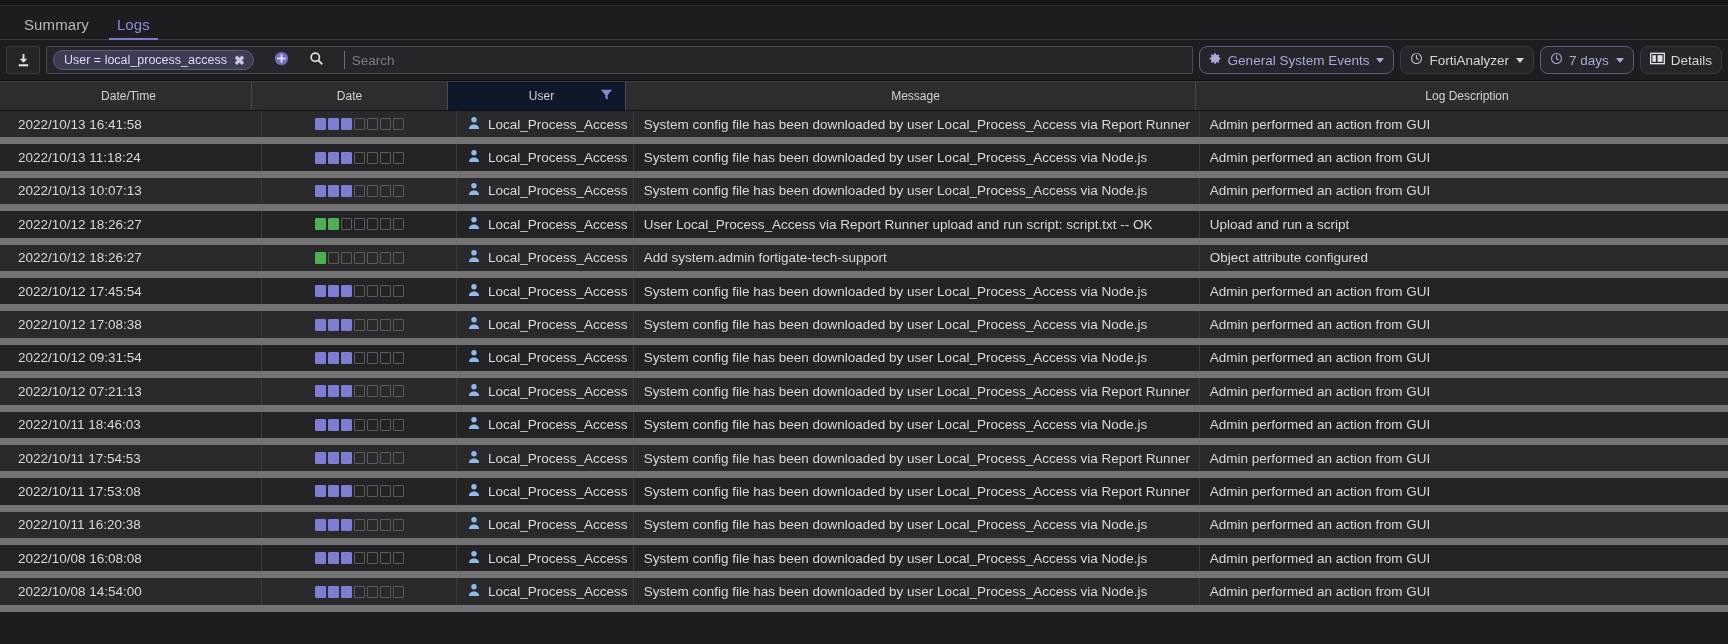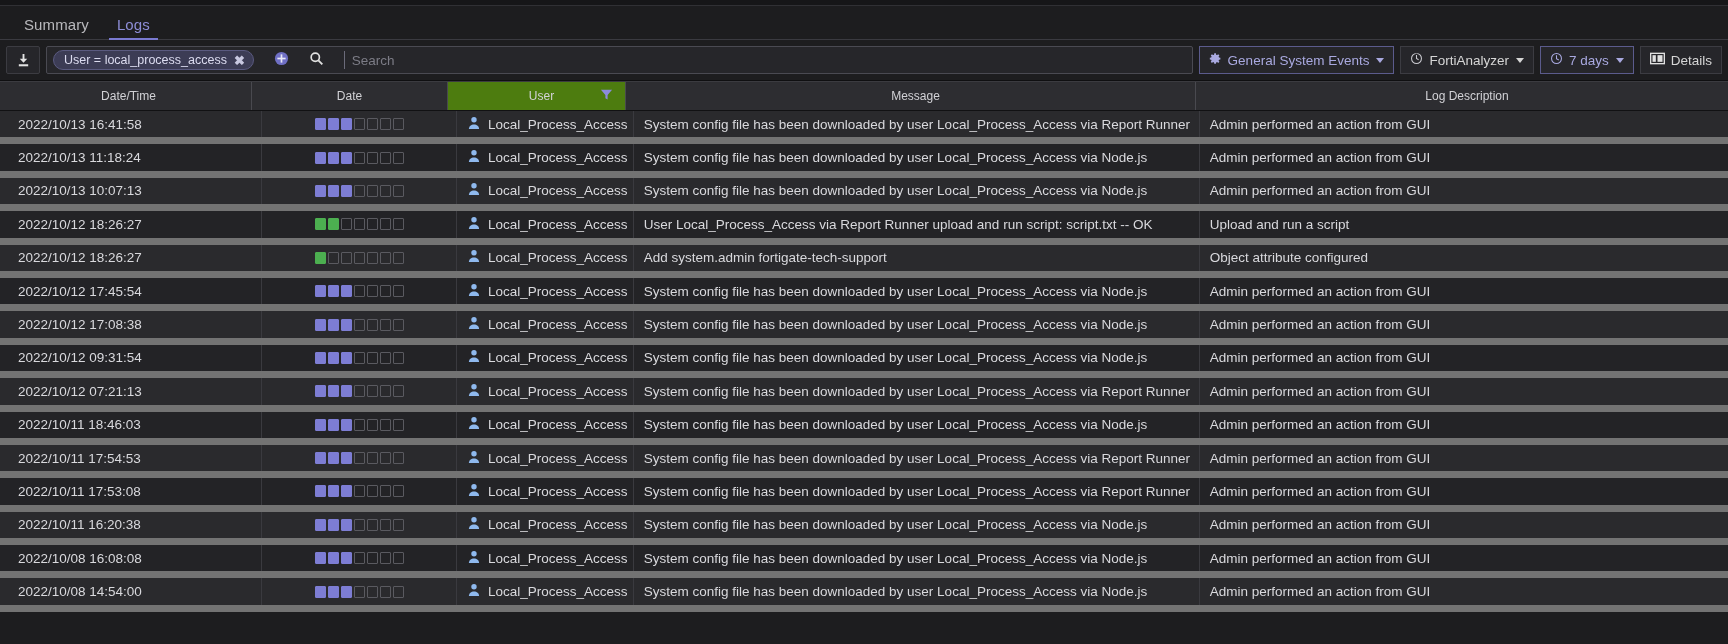--- a/index.html
+++ b/index.html
@@ -121,21 +121,21 @@
     height: 18px;
   }
   .search-input::placeholder { color: #7c7c86; }
 
   .tbtn {
     height: 28px;
     display: flex;
     align-items: center;
     gap: 6px;
     padding: 0 9px;
-    border-radius: 0;
+    border-radius: 8px;
     font-size: 13.5px;
     cursor: pointer;
     white-space: nowrap;
     flex: 0 0 auto;
     background: #26262a;
   }
   .tbtn.accent { border: 1px solid #5b5b8c; color: #a9a9e0; }
   .tbtn.plain  { border: 1px solid #3c3c42; color: #d6d6d6; }
   .caret {
     width: 0; height: 0;
@@ -158,21 +158,21 @@
     display: flex;
     align-items: center;
     justify-content: center;
     font-size: 12px;
     color: #d2d2d6;
     border-right: 1px solid #49494f;
     position: relative;
     cursor: pointer;
     height: 100%;
   }
-  .th.sel { background: #4d7c0f; justify-content: center; }
+  .th.sel { background: #0f172a; justify-content: center; }
   .th .funnel { position: absolute; right: 12px; top: 50%; transform: translateY(-50%); }
   .th:last-child { border-right: none; }
 
   .row {
     display: flex;
     height: 33.4px;
     align-items: flex-end;
     border-bottom: 7px solid #737373;
     padding-left: 12px;
   }

